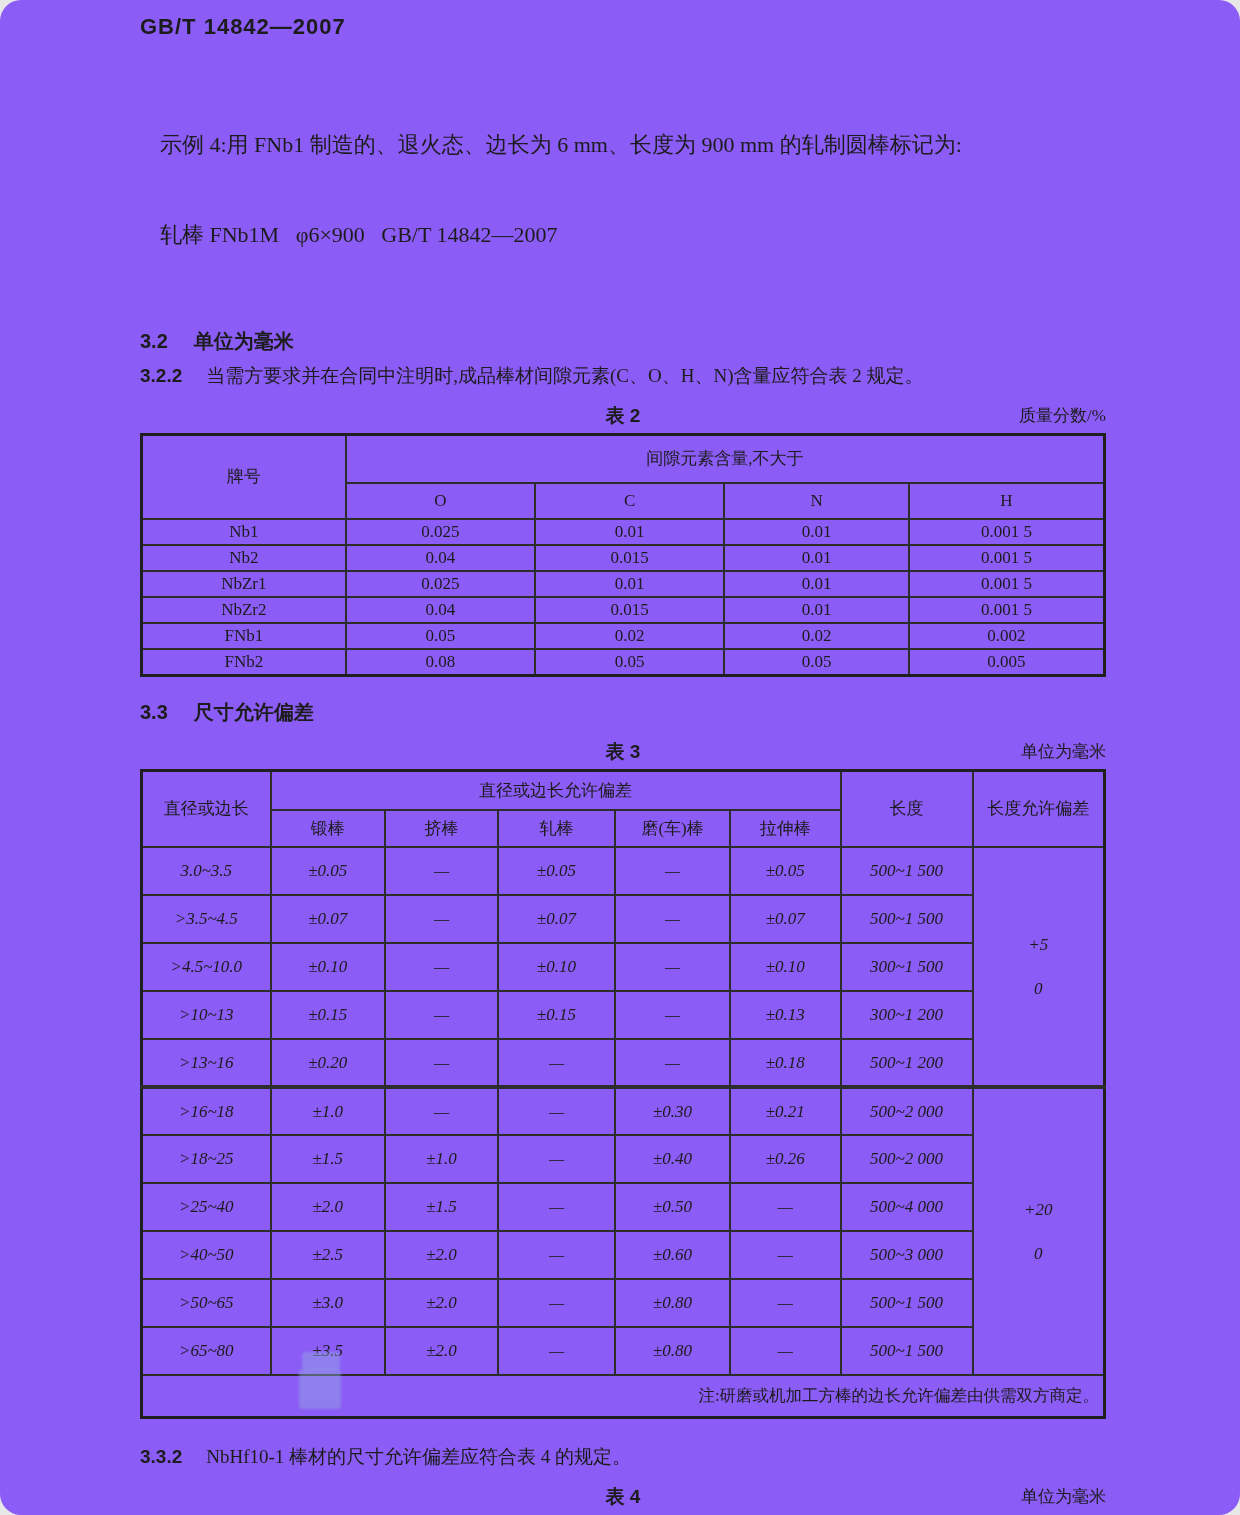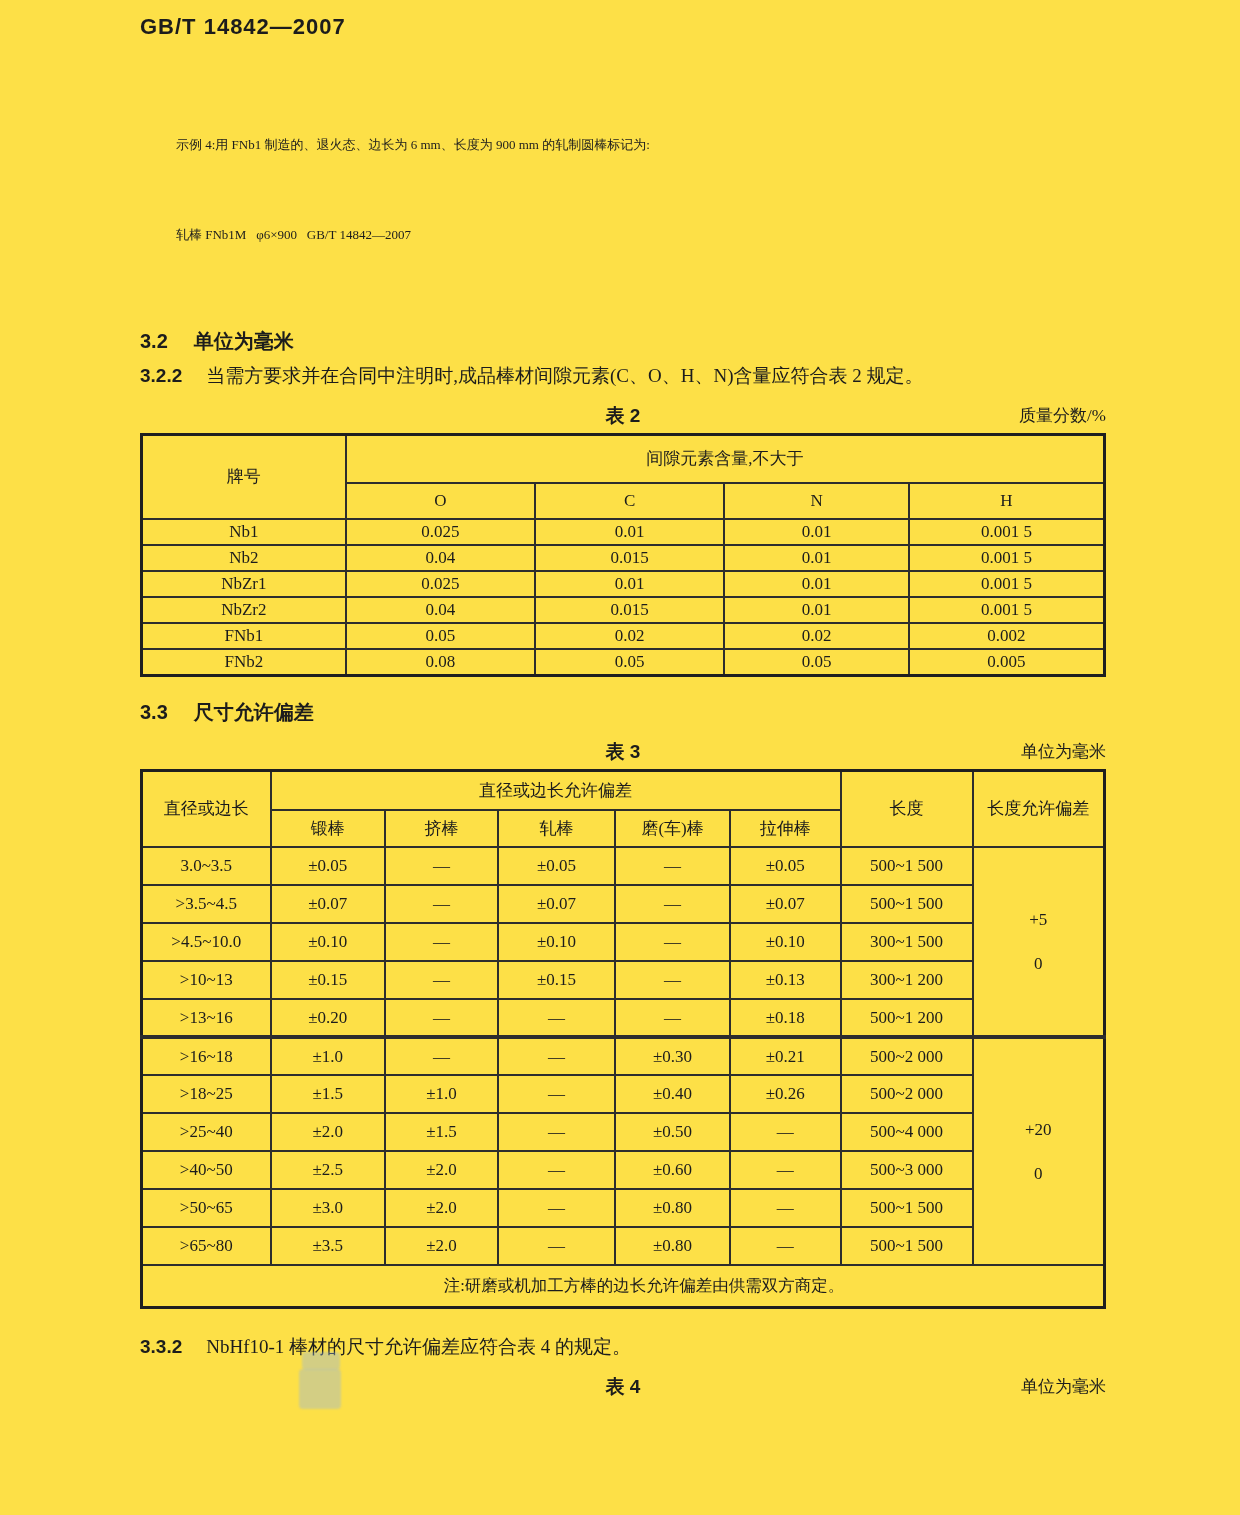--- a/index.html
+++ b/index.html
@@ -1,36 +1,37 @@
 <!DOCTYPE html>
 <html><head>
 <meta charset="utf-8">
 <style>
   html,body { margin:0; padding:0; }
   body { background:#e8e8e8; }
   .page {
     position:relative;
     width:1240px; height:1515px;
-    background:#fde047;
+    background:#8b5cf6;
     color:#1c1c1c;
     font-family:"Liberation Serif","DejaVu Serif",serif;
     overflow:hidden;
     box-sizing:border-box;
+    border-radius:21px;
   }
   .content { margin-left:140px; width:966px; }
 
   .doc-header {
     padding-top:14px;
     font-family:"Liberation Sans","DejaVu Sans",sans-serif;
     font-weight:700;
     font-size:22px;
     letter-spacing:1px;
   }
 
-  .example { margin-top:30px; margin-left:36px; font-size:13px; line-height:30px; white-space:pre-wrap; }
+  .example { margin-top:30px; margin-left:20px; font-size:22px; line-height:30px; white-space:pre-wrap; }
 
   .heading {
     margin-top:16px;
     font-family:"Liberation Sans","DejaVu Sans",sans-serif;
     font-weight:700;
     font-size:20px;
     line-height:30px;
   }
   .heading .hnum { margin-right:26px;margin-top:20px; }
 
@@ -47,24 +48,24 @@
     font-family:"Liberation Sans","DejaVu Sans",sans-serif;
     font-weight:700; font-size:19px;
   }
   .unit-label { position:absolute; right:0; top:0; font-size:17px; }
 
   table { border-collapse:collapse; table-layout:fixed; width:966px; font-size:17px; margin-top:2px; }
   td { border:2px solid #2d2d2d; text-align:center; vertical-align:middle; padding:2px 4px; overflow:hidden; }
   .t2, .t3, .t4 { border:3px solid #1f1f1f; }
 
   .t2 tr.h1 { height:48px; } .t2 tr.h2 { height:36px; } .t2 tr.dr { height:24px; }
-  .t3 tr.h1 { height:40px; } .t3 tr.h2 { height:37px; } .t3 tr.dr { height:38px; }
+  .t3 tr.h1 { height:40px; } .t3 tr.h2 { height:37px; } .t3 tr.dr { height:48px;font-style:italic; }
   .t3 tr.thick td { border-top-width:4px;text-align:center; }
   .t3 tr.noterow { height:42px; }
-  .note-cell { text-align:center; padding-left:46px; font-size:16.5px; }
+  .note-cell { text-align:right; padding-left:46px; font-size:16.5px; }
   .tol-cell { font-size:17px; line-height:44px; }
 
   .artifact { position:absolute; background:rgba(148,180,226,0.40); border-radius:4px; filter:blur(1px); }
   .artifact.a1 { left:302px; top:1352px; width:38px; height:18px; }
   .artifact.a2 { left:299px; top:1369px; width:42px; height:40px; }
 </style>
 </head>
 <body>
 
 <div class="page">

